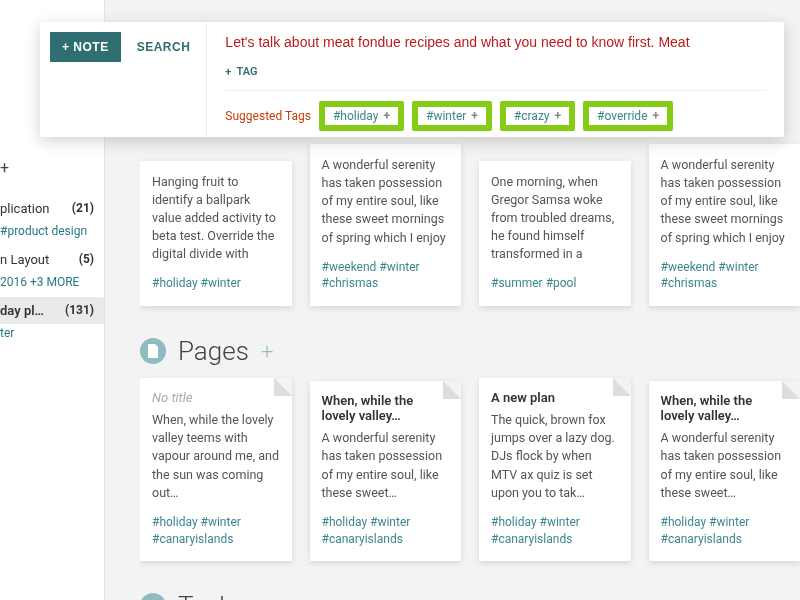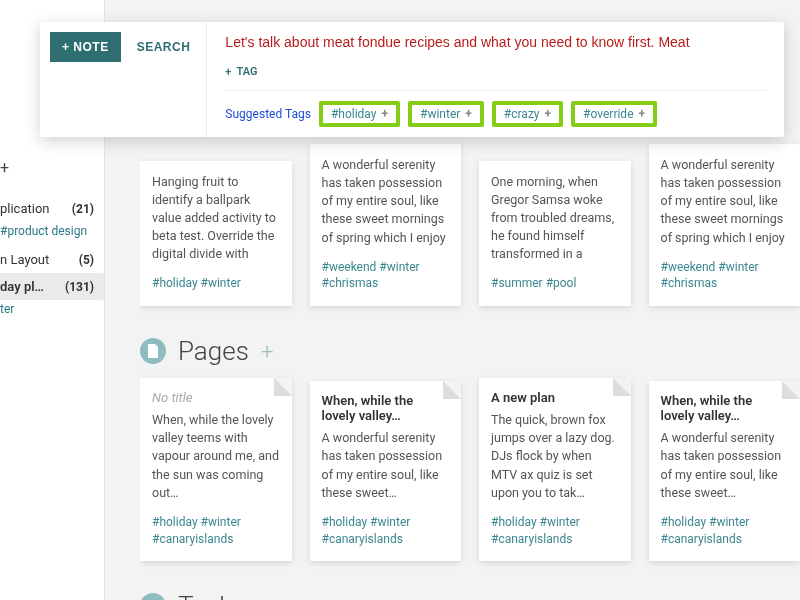--- a/index.html
+++ b/index.html
@@ -18,21 +18,21 @@
     width: 105px;
     height: 100%;
     background: #fff;
     border-right: 1px solid #e5e5e5;
     padding-top: 70px;
     font-size: 13px;
   }
   .sidebar-row {
     display: flex;
     justify-content: space-between;
-    align-items: flex-end;
+    align-items: flex-start;
     padding: 6px 10px 6px 0;
     color: #333;
     cursor: pointer;
   }
   .sidebar-row .label { overflow: hidden; text-overflow: ellipsis; white-space: nowrap; }
   .sidebar-row .count { font-weight: 700; color: #333; font-size: 12px; }
   .sidebar-sub { color: #2a7a86; font-size: 12px; padding: 2px 10px 8px 0; cursor: pointer; }
   .sidebar-row.selected { background: #eaeaea; margin-left: -10px; padding-left: 10px; border-radius: 3px; }
   .sidebar-row.selected .label { font-weight: 600; }
   .sidebar-plus { color: #444; font-size: 16px; padding: 6px 10px 6px 0; cursor: pointer; }
@@ -97,23 +97,23 @@
     align-items: center;
     gap: 5px;
     color: #2f6f71;
     font-size: 11px;
     font-weight: 600;
     cursor: pointer;
     margin-bottom: 10px;
   }
   .divider { border-top: 1px solid #eee; margin: 2px 0 10px; }
   .suggested-row { display: flex; align-items: center; gap: 8px; flex-wrap: wrap; font-size: 12px; }
-  .suggested-label { color: #1d4ed8; }
+  .suggested-label { color: #c2410c; }
   .chip {
-    border: 4px solid #84cc16;
+    border: 6px solid #84cc16;
     border-radius: 2px;
     padding: 2px 8px;
     color: #3b8790;
     font-size: 12px;
     display: inline-flex;
     align-items: center;
     gap: 5px;
     cursor: pointer;
     background: #fff;
   }
@@ -185,20 +185,21 @@
   <div class="sidebar-row">
     <span class="label">plication</span>
     <span class="count">(21)</span>
   </div>
   <div class="sidebar-sub">#product design</div>
 
   <div class="sidebar-row">
     <span class="label">n Layout</span>
     <span class="count">(5)</span>
   </div>
+  <div class="sidebar-sub">2016 +3 MORE</div>
 
   <div class="sidebar-row selected">
     <span class="label">day pl…</span>
     <span class="count">(131)</span>
   </div>
   <div class="sidebar-sub">ter</div>
 </div>
 
 <div class="main">
 

